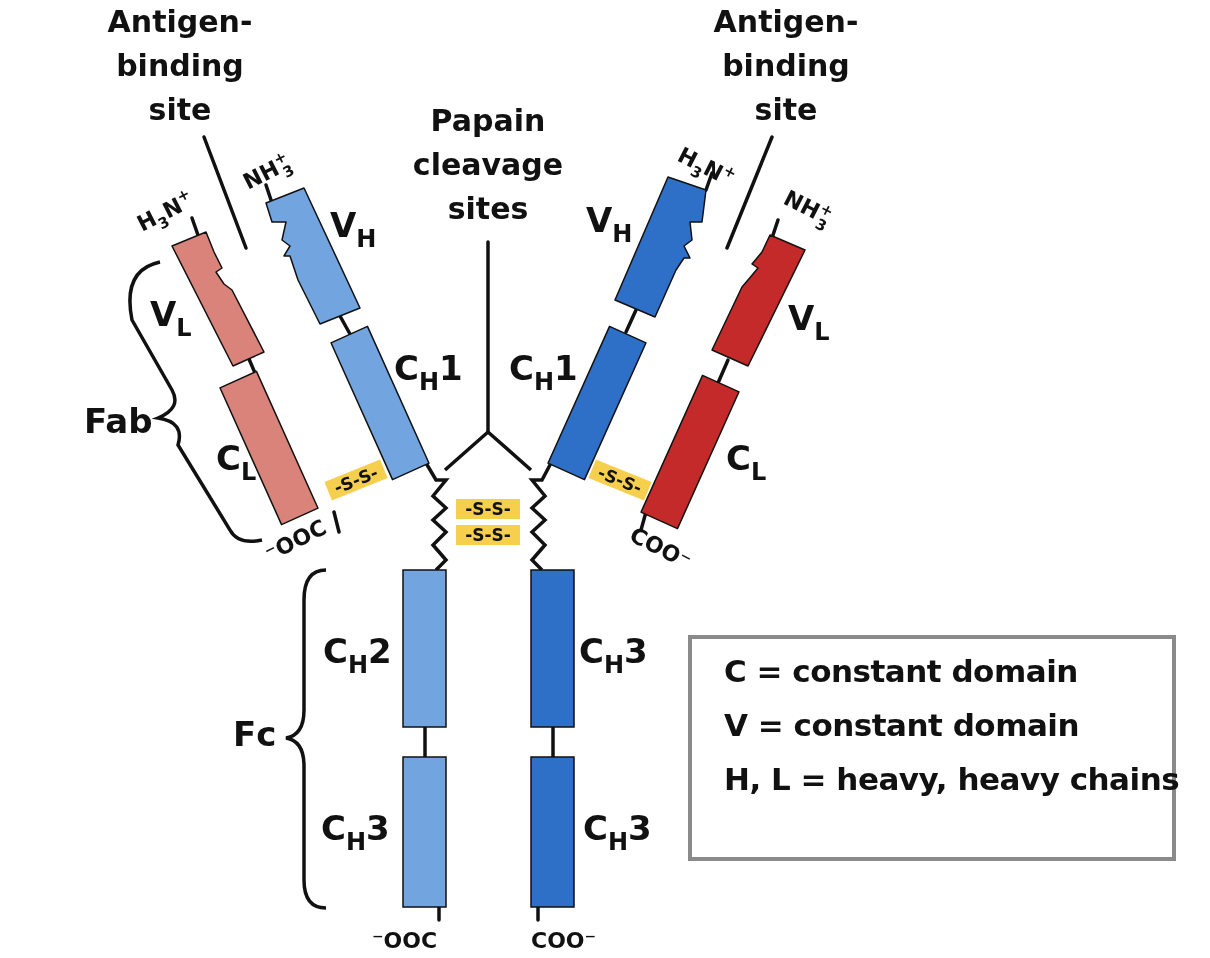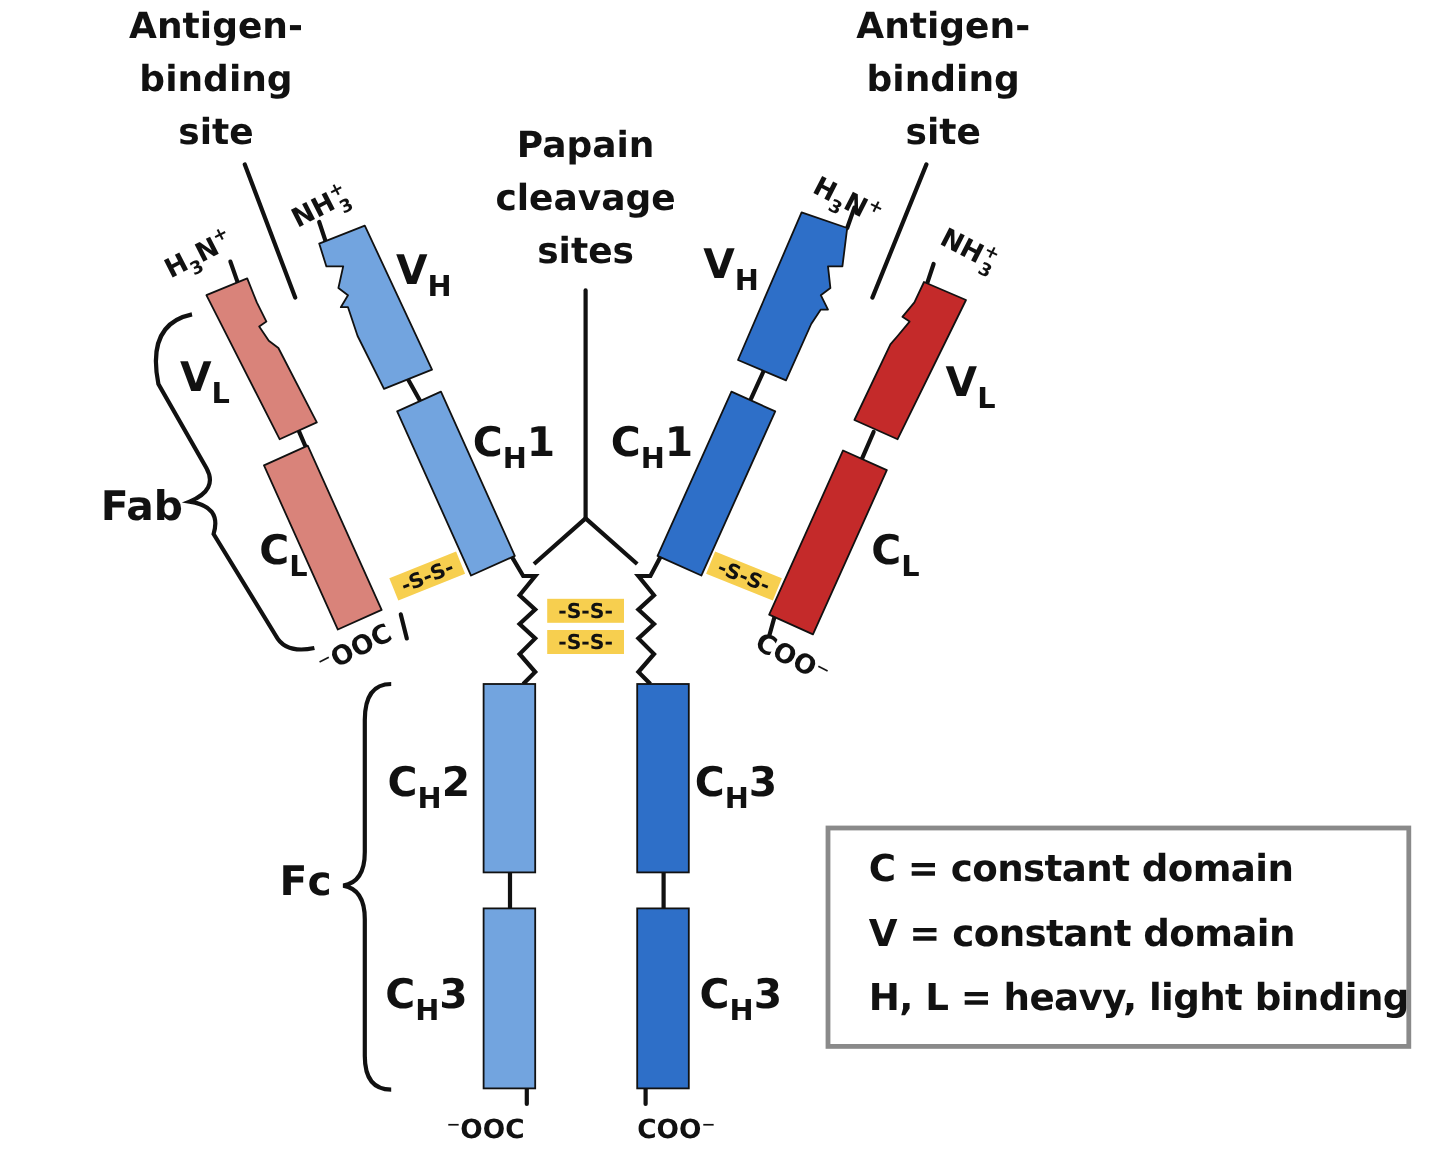--- a/index.html
+++ b/index.html
@@ -5,21 +5,21 @@
   html, body { margin:0; padding:0; background:#ffffff; }
   body { width:1210px; height:958px; overflow:hidden; position:relative; font-family:"DejaVu Sans", "Liberation Sans", sans-serif; }
   #stage { position:absolute; left:0; top:0; width:1210px; height:958px; }
   svg text { font-family:"DejaVu Sans", "Liberation Sans", sans-serif; font-weight:bold; fill:#111; }
   .lbl { font-size:34px; }
   .sub { font-size:24px; }
   .term { font-size:22px; }
   .termsub { font-size:15px; }
   .title { font-size:30px; }
   .ss { font-size:17px; }
-  .legend-box { position:absolute; left:688px; top:688px; width:488px; height:186px; border:4px solid #8a8a8a; box-sizing:border-box; background:#fff;padding-left:20px; }
+  .legend-box { position:absolute; left:688px; top:635px; width:488px; height:226px; border:4px solid #8a8a8a; box-sizing:border-box; background:#fff;padding-left:20px; }
   .legend-line { position:absolute; left:32px; font-size:31px; font-weight:bold; color:#111; font-family:"DejaVu Sans", "Liberation Sans", sans-serif; letter-spacing:-0.5px; white-space:nowrap; }
 </style>
 </head>
 <body>
 
 <div id="stage">
   <svg id="diagram" width="1210" height="958" viewBox="0 0 1210 958">
     <g id="g-lines">
         <line x1="192" y1="218" x2="199" y2="238" stroke="#111111" stroke-width="3.5" stroke-linecap="round"></line>
         <line x1="249" y1="359" x2="258" y2="380" stroke="#111111" stroke-width="3.5" stroke-linecap="round"></line>
@@ -107,15 +107,15 @@
         <text x="270" y="562" class="term" transform="rotate(-27 270 562)">⁻OOC</text>
         <text x="628" y="540" class="term" transform="rotate(27 628 540)">COO⁻</text>
         <text x="372" y="948" class="term">⁻OOC</text>
         <text x="531" y="948" class="term">COO⁻</text>
       </g>
   </svg>
 
   <div class="legend-box">
     <div class="legend-line" style="top:14px;">C = constant domain</div>
     <div class="legend-line" style="top:68px;">V = constant domain</div>
-    <div class="legend-line" style="top:122px;">H, L = heavy, light binding</div>
+    <div class="legend-line" style="top:122px;">H, L = heavy, heavy chains</div>
   </div>
 </div>
 
 </body></html>

